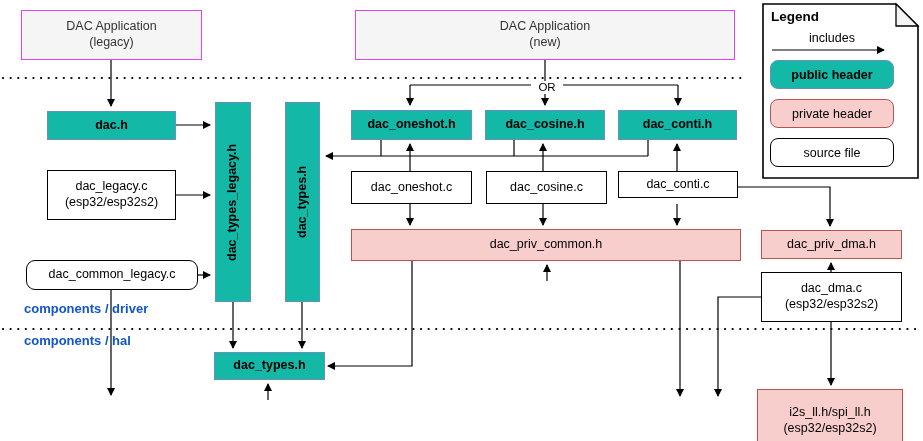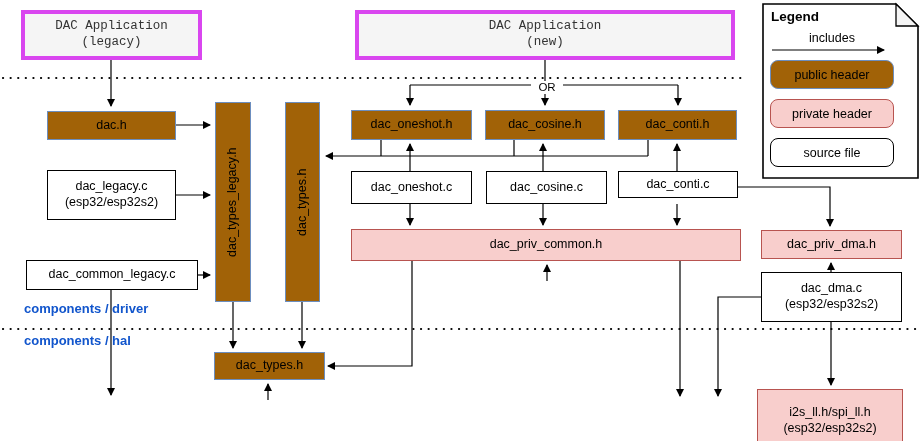--- a/index.html
+++ b/index.html
@@ -6,24 +6,24 @@
   #stage{
     position:relative;width:923px;height:441px;background:#fff;overflow:hidden;
     font-family:"Liberation Sans","DejaVu Sans",sans-serif;
   }
   #wires{position:absolute;left:0;top:0;z-index:1;}
   .node{
     position:absolute;z-index:2;box-sizing:border-box;
     display:flex;flex-direction:column;align-items:center;justify-content:center;
     text-align:center;font-size:12.5px;line-height:1.25;color:#000;
   }
-  .public{background:#a16207;border:1px solid #6c8ebf;}
+  .public{background:#14b8a6;border:1px solid #6c8ebf;font-weight:bold;}
   .private{background:#f8cecc;border:1px solid #b85450;}
   .source{background:#ffffff;border:1px solid #000000;}
-  .app{background:#f5f5f5;border:4px solid #d946ef;color:#333;font-family:Liberation Mono, monospace;}
+  .app{background:#f5f5f5;border:1px solid #d946ef;color:#333;}
   .vertical{writing-mode:vertical-rl;transform:rotate(180deg);}
   .or{
     position:absolute;z-index:3;background:#fff;font-size:11.5px;color:#000;
     text-align:center;padding:0 2px;line-height:13px;
   }
   .section-label{
     position:absolute;z-index:3;font-weight:bold;font-size:13px;color:#1155cc;
     white-space:nowrap;
   }
   .legend-text{position:absolute;z-index:3;}
@@ -113,21 +113,21 @@
     <div>(new)</div>
   </div>
 
   <div class="or" style="left:531px;top:81px;width:28px;">OR</div>
 
   <div class="node public" style="left:47px;top:111px;width:129px;height:29px;">dac.h</div>
   <div class="node source" style="left:47px;top:170px;width:129px;height:50px;">
     <div>dac_legacy.c</div>
     <div>(esp32/esp32s2)</div>
   </div>
-  <div class="node source" style="left:26px;top:260px;width:172px;height:30px;">dac_common_legacy.c</div>
+  <div class="node source" style="left:26px;top:260px;width:172px;height:30px;border-radius:9px;">dac_common_legacy.c</div>
 
   <div class="node public vertical" style="left:215px;top:102px;width:36px;height:200px;">dac_types_legacy.h</div>
   <div class="node public vertical" style="left:285px;top:102px;width:35px;height:200px;">dac_types.h</div>
 
   <div class="node public" style="left:351px;top:110px;width:121px;height:30px;">dac_oneshot.h</div>
   <div class="node public" style="left:485px;top:110px;width:120px;height:30px;">dac_cosine.h</div>
   <div class="node public" style="left:618px;top:110px;width:119px;height:30px;">dac_conti.h</div>
 
   <div class="node source" style="left:351px;top:171px;width:121px;height:33px;">dac_oneshot.c</div>
   <div class="node source" style="left:486px;top:171px;width:121px;height:33px;">dac_cosine.c</div>

